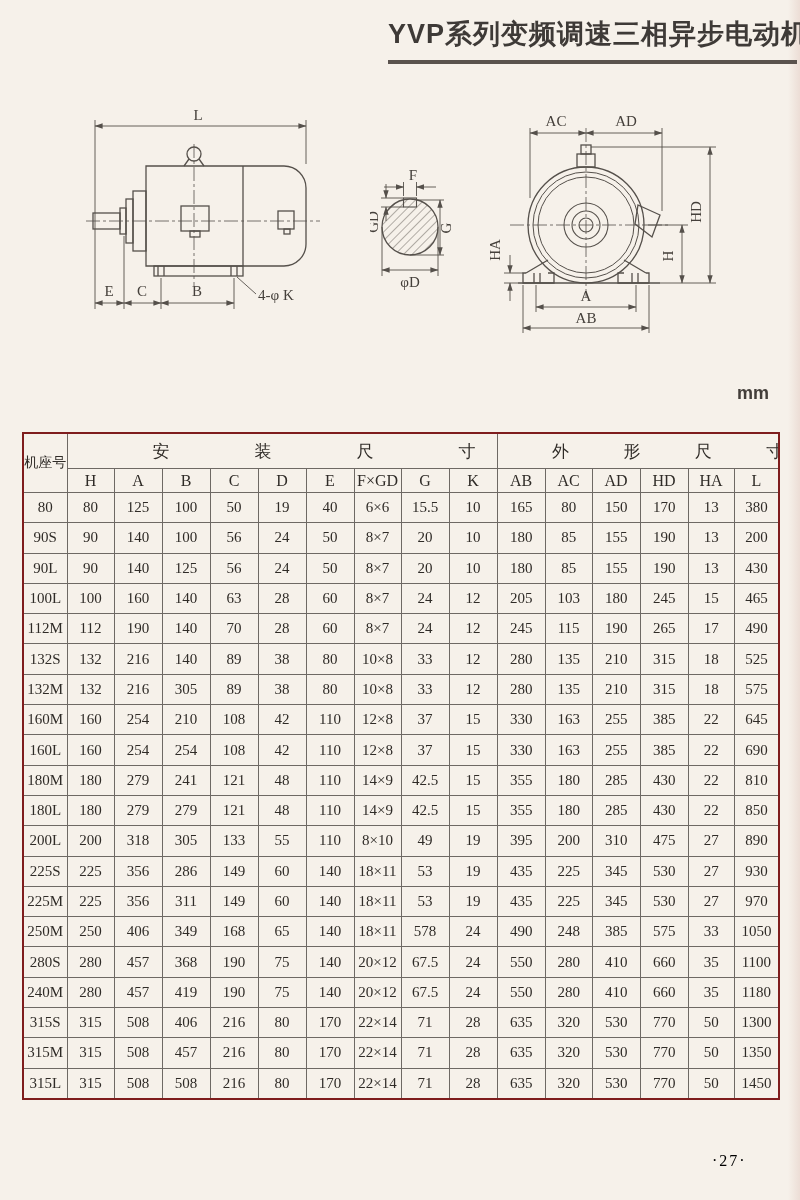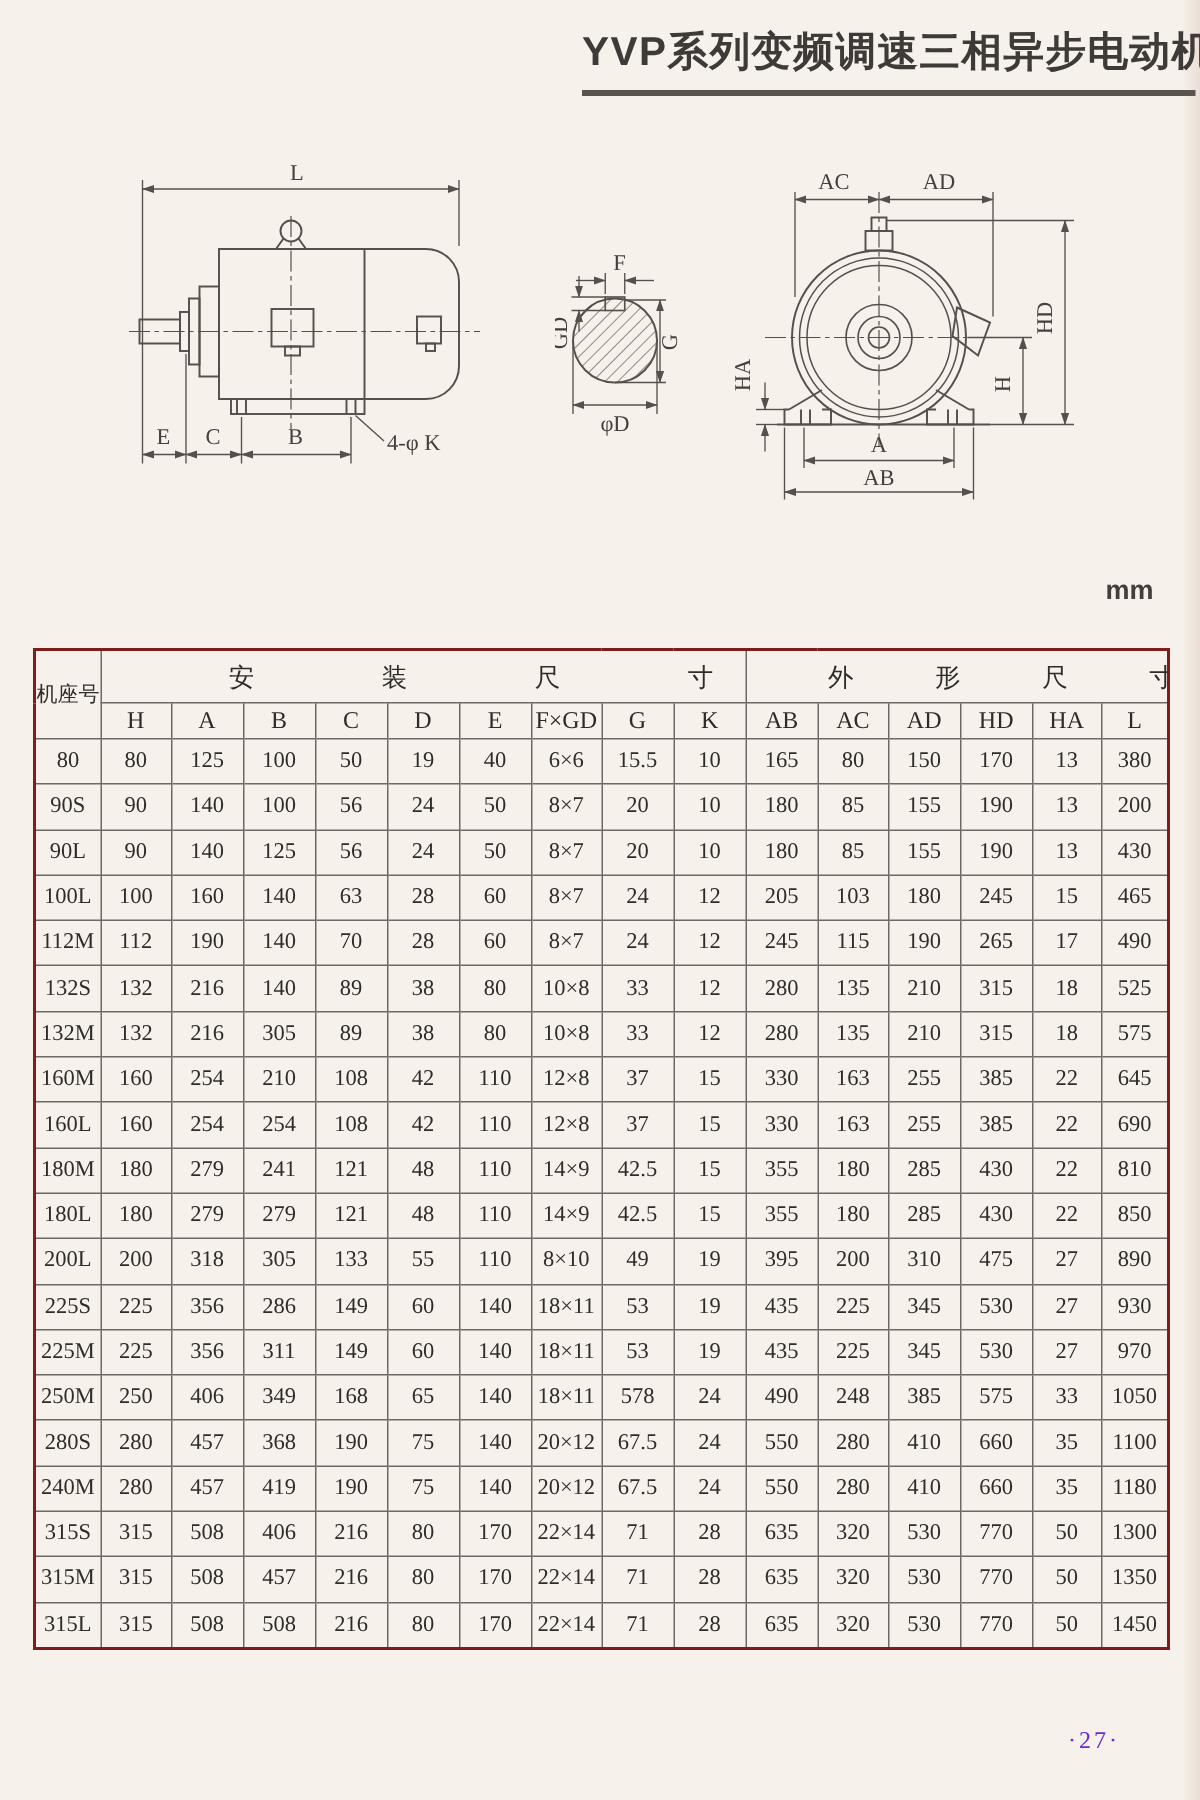--- a/index.html
+++ b/index.html
@@ -15,21 +15,21 @@
     font-family:"Liberation Sans",sans-serif;font-weight:bold;
     font-size:27px;letter-spacing:1px;color:#3e3a37;white-space:nowrap;
   }
   .title-rule{position:absolute;top:60px;left:388px;width:409px;height:4px;background:#5a534e;}
   .section-heading{
     position:absolute;top:381px;left:28px;font-size:19px;color:#433e3a;
     font-family:"Liberation Sans",sans-serif;letter-spacing:.5px;white-space:nowrap;
   }
   .unit-label{position:absolute;top:383px;left:737px;font-size:18px;color:#433e3a;
     font-family:"Liberation Sans",sans-serif;font-weight:bold;}
-  .page-number{position:absolute;top:1152px;left:712px;font-size:16px;color:#6d28d9;letter-spacing:2px;}
+  .page-number{position:absolute;top:1152px;left:712px;font-size:16px;color:#000000;letter-spacing:2px;}
   .drawing{position:absolute;}
   svg text{fill:#45403b;font-family:"Liberation Serif",serif;font-size:15px;}
   
   table.spec{
     position:absolute;top:432px;left:22px;width:756px;
     border-collapse:collapse;table-layout:fixed;
     border:2px solid #7f1d1d;
   }
   table.spec th,table.spec td{
     border:1px solid #6e6964;text-align:center;vertical-align:middle;

